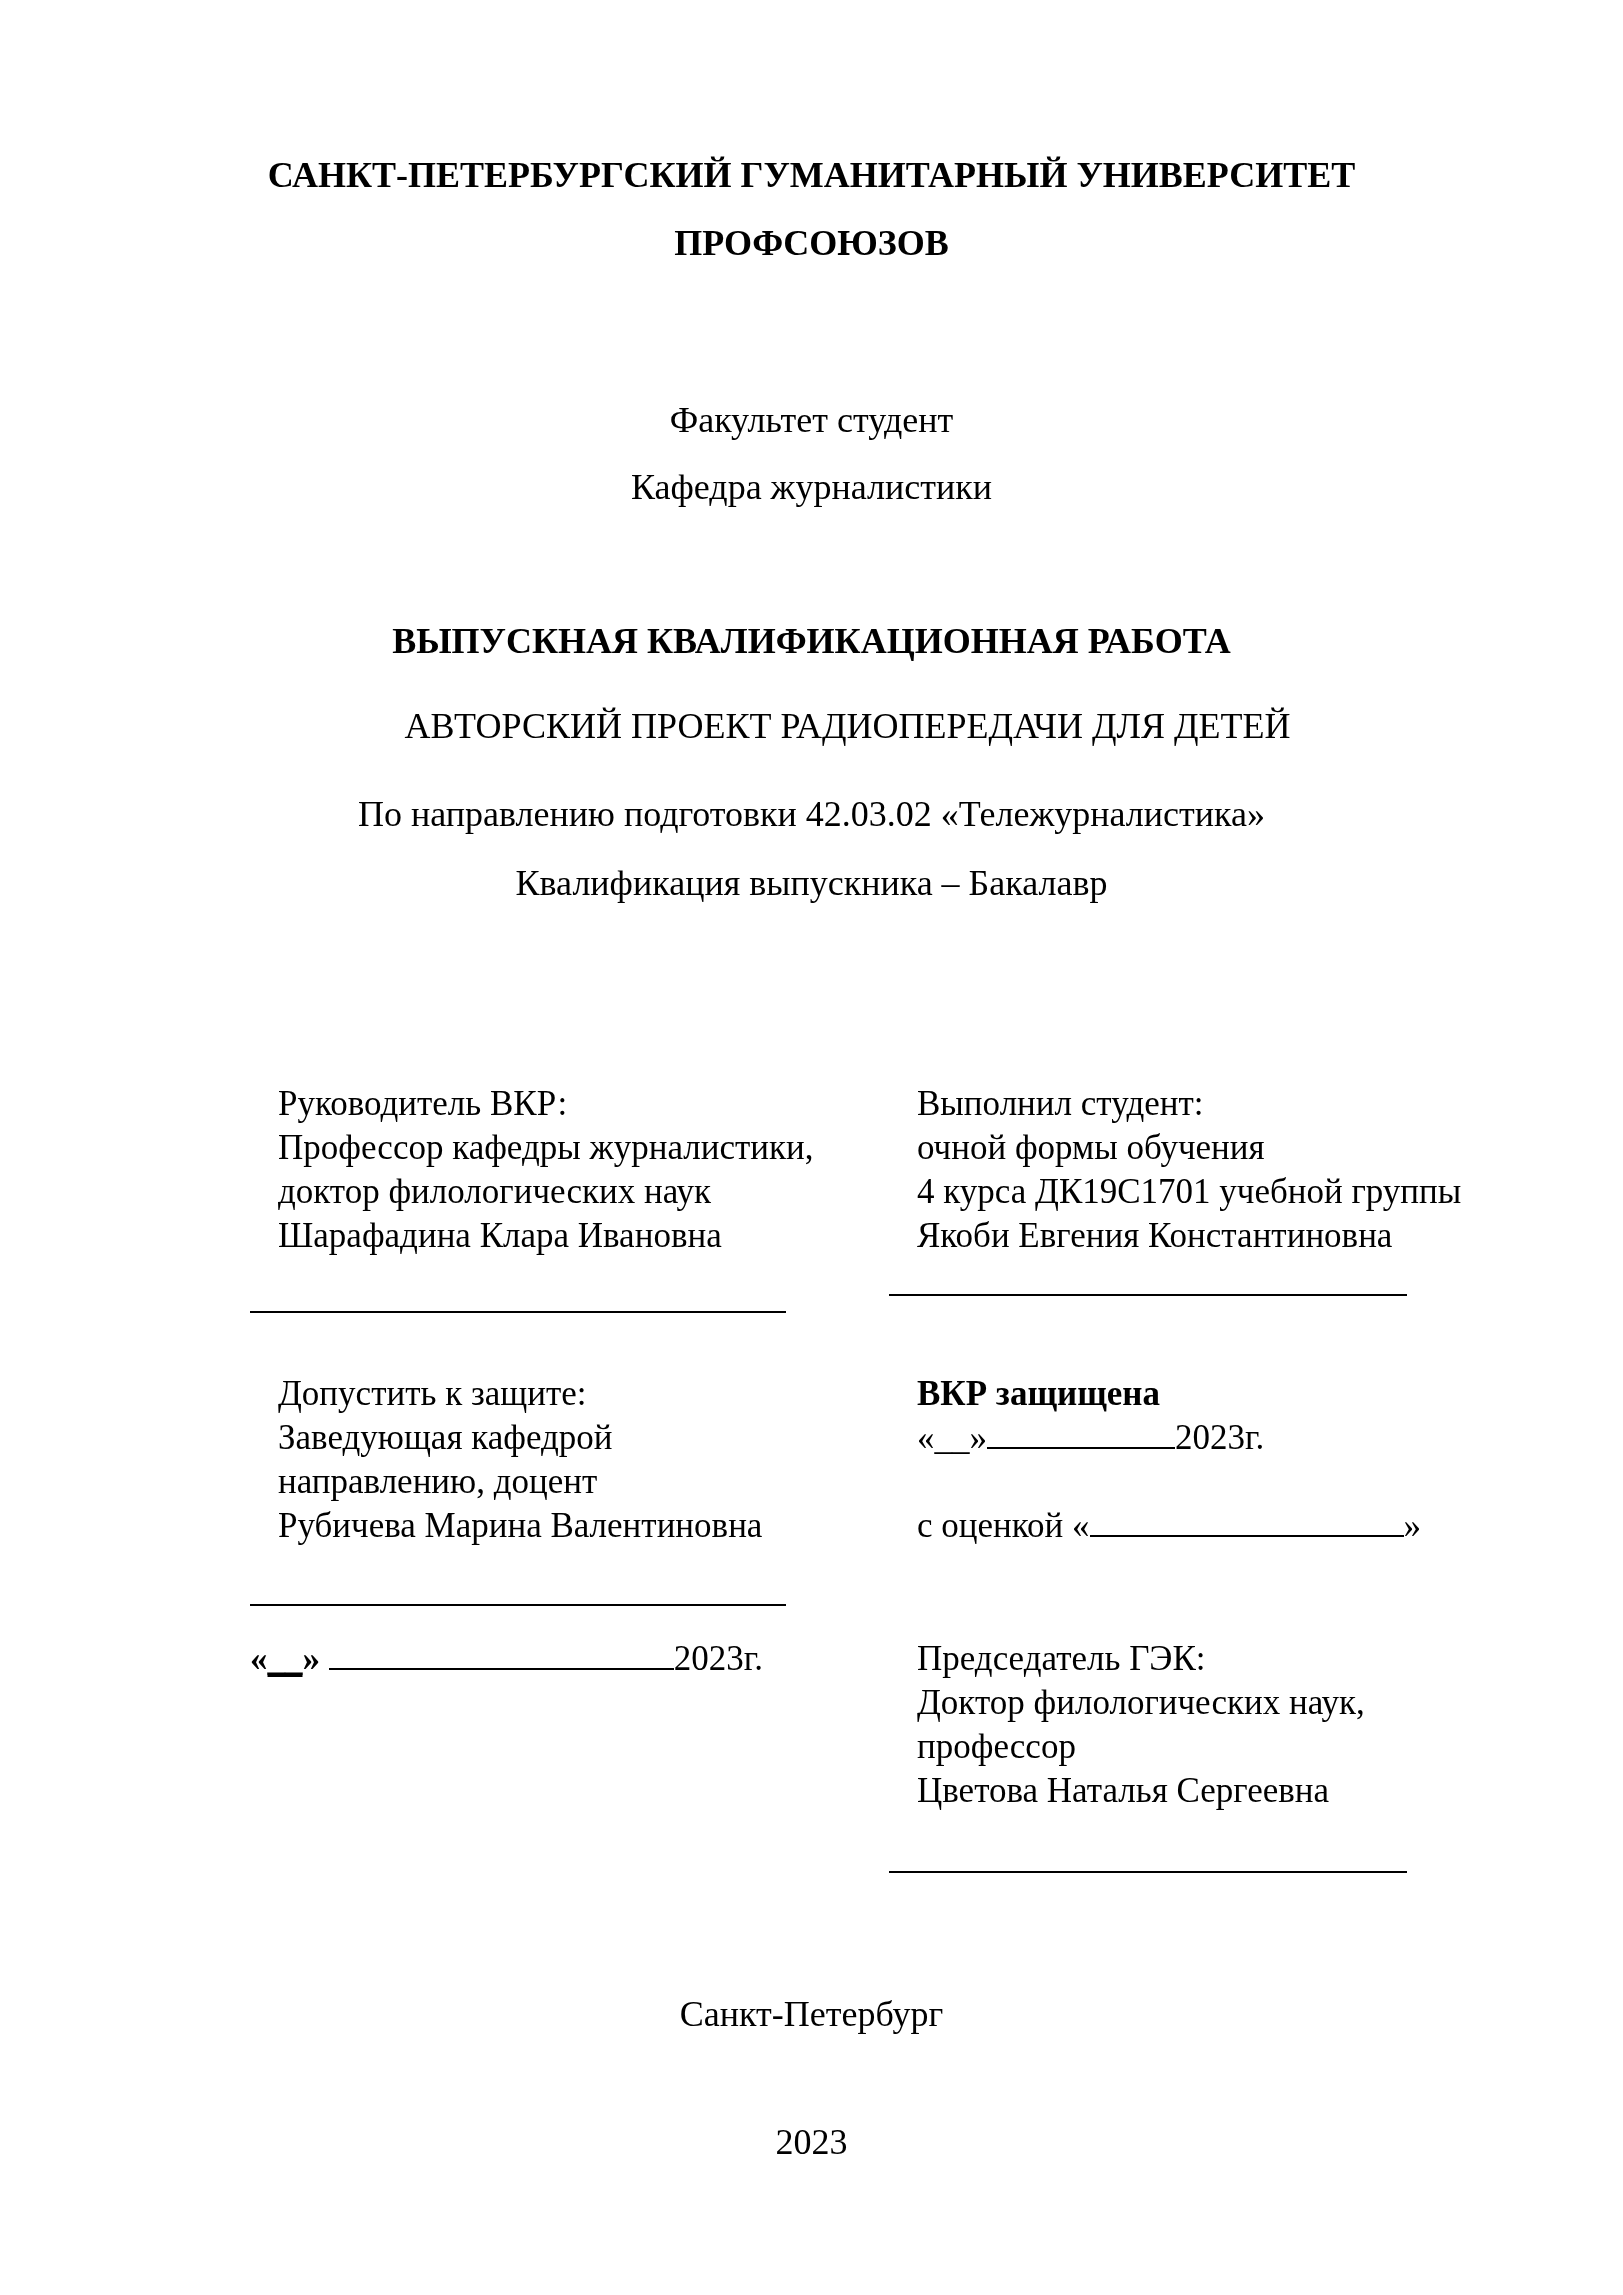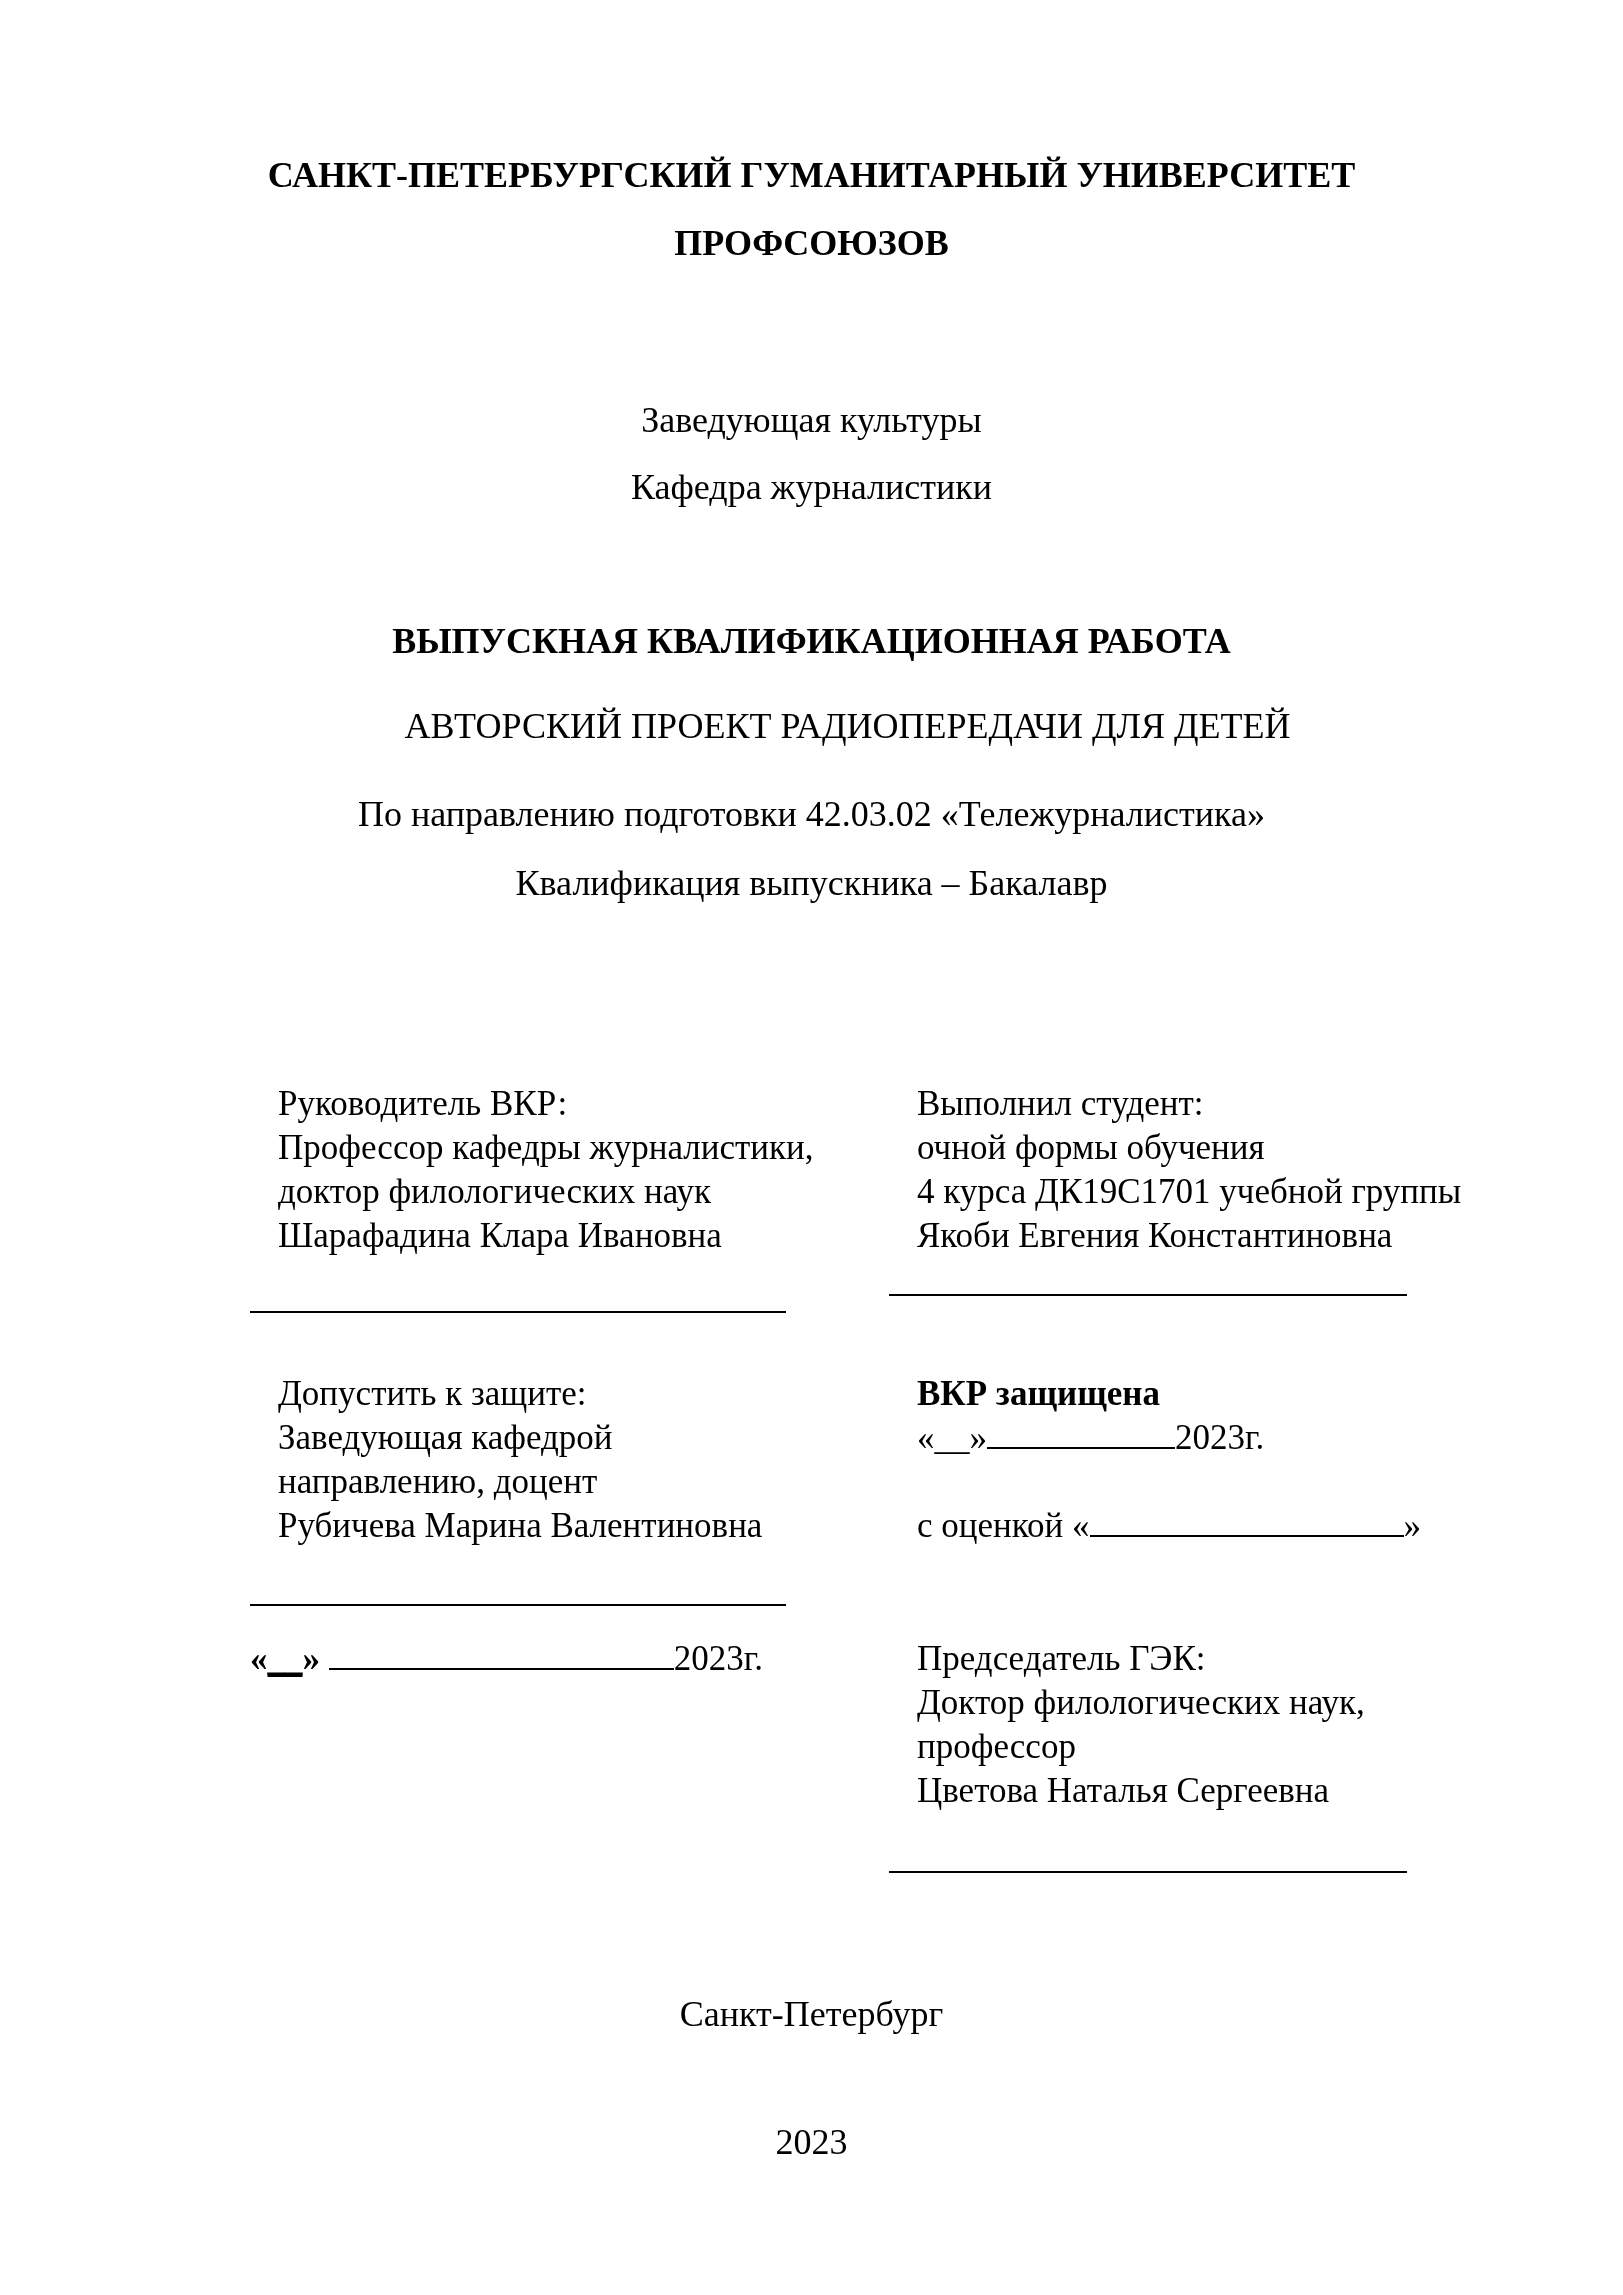--- a/index.html
+++ b/index.html
@@ -12,21 +12,21 @@
   .line { display: block; margin-left: 28px; }
   .sig { display: inline-block; border-bottom: 2.4px solid #000; height: 28px; vertical-align: baseline; }
   .u { text-decoration: underline; text-decoration-thickness: 2.4px; text-underline-offset: 4.7px; }
 </style>
 </head>
 <body>
 
 <div class="c t b" style="top:157px;">САНКТ-ПЕТЕРБУРГСКИЙ ГУМАНИТАРНЫЙ УНИВЕРСИТЕТ</div>
 <div class="c t b" style="top:225px;">ПРОФСОЮЗОВ</div>
 
-<div class="c t" style="top:402px;">Заведующая культуры</div>
+<div class="c t" style="top:402px;">Факультет студент</div>
 <div class="c t" style="top:469px;">Кафедра журналистики</div>
 
 <div class="c t b" style="top:623px;font-family:Liberation Serif, serif;">ВЫПУСКНАЯ КВАЛИФИКАЦИОННАЯ РАБОТА</div>
 <div class="c t" style="top:708px;margin-left:36px;">АВТОРСКИЙ ПРОЕКТ РАДИОПЕРЕДАЧИ ДЛЯ ДЕТЕЙ</div>
 <div class="c t" style="top:796px;">По направлению подготовки 42.03.02 «Тележурналистика»</div>
 <div class="c t" style="top:865px;">Квалификация выпускника – Бакалавр</div>
 
 <div class="col" style="left:250px; top:1082px;">
   <span class="line">Руководитель ВКР:</span>
   <span class="line">Профессор кафедры журналистики,</span>

